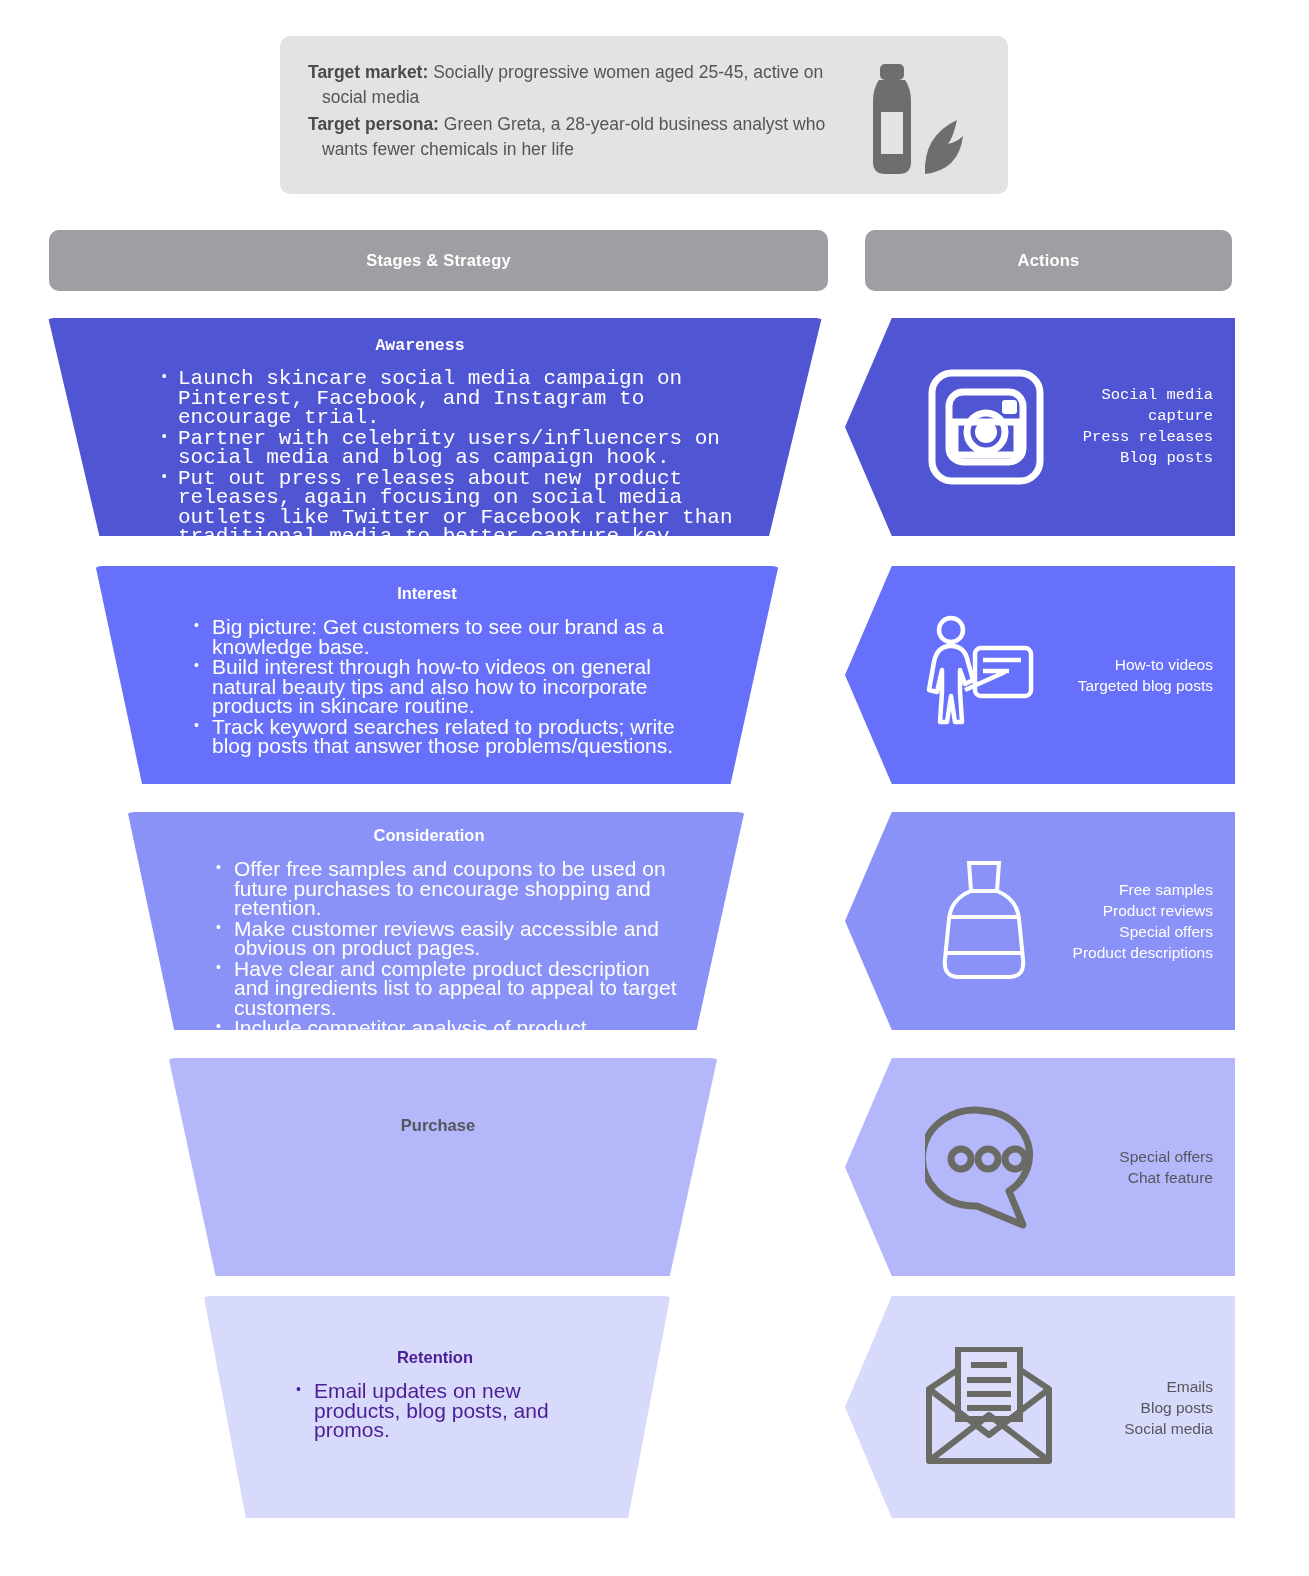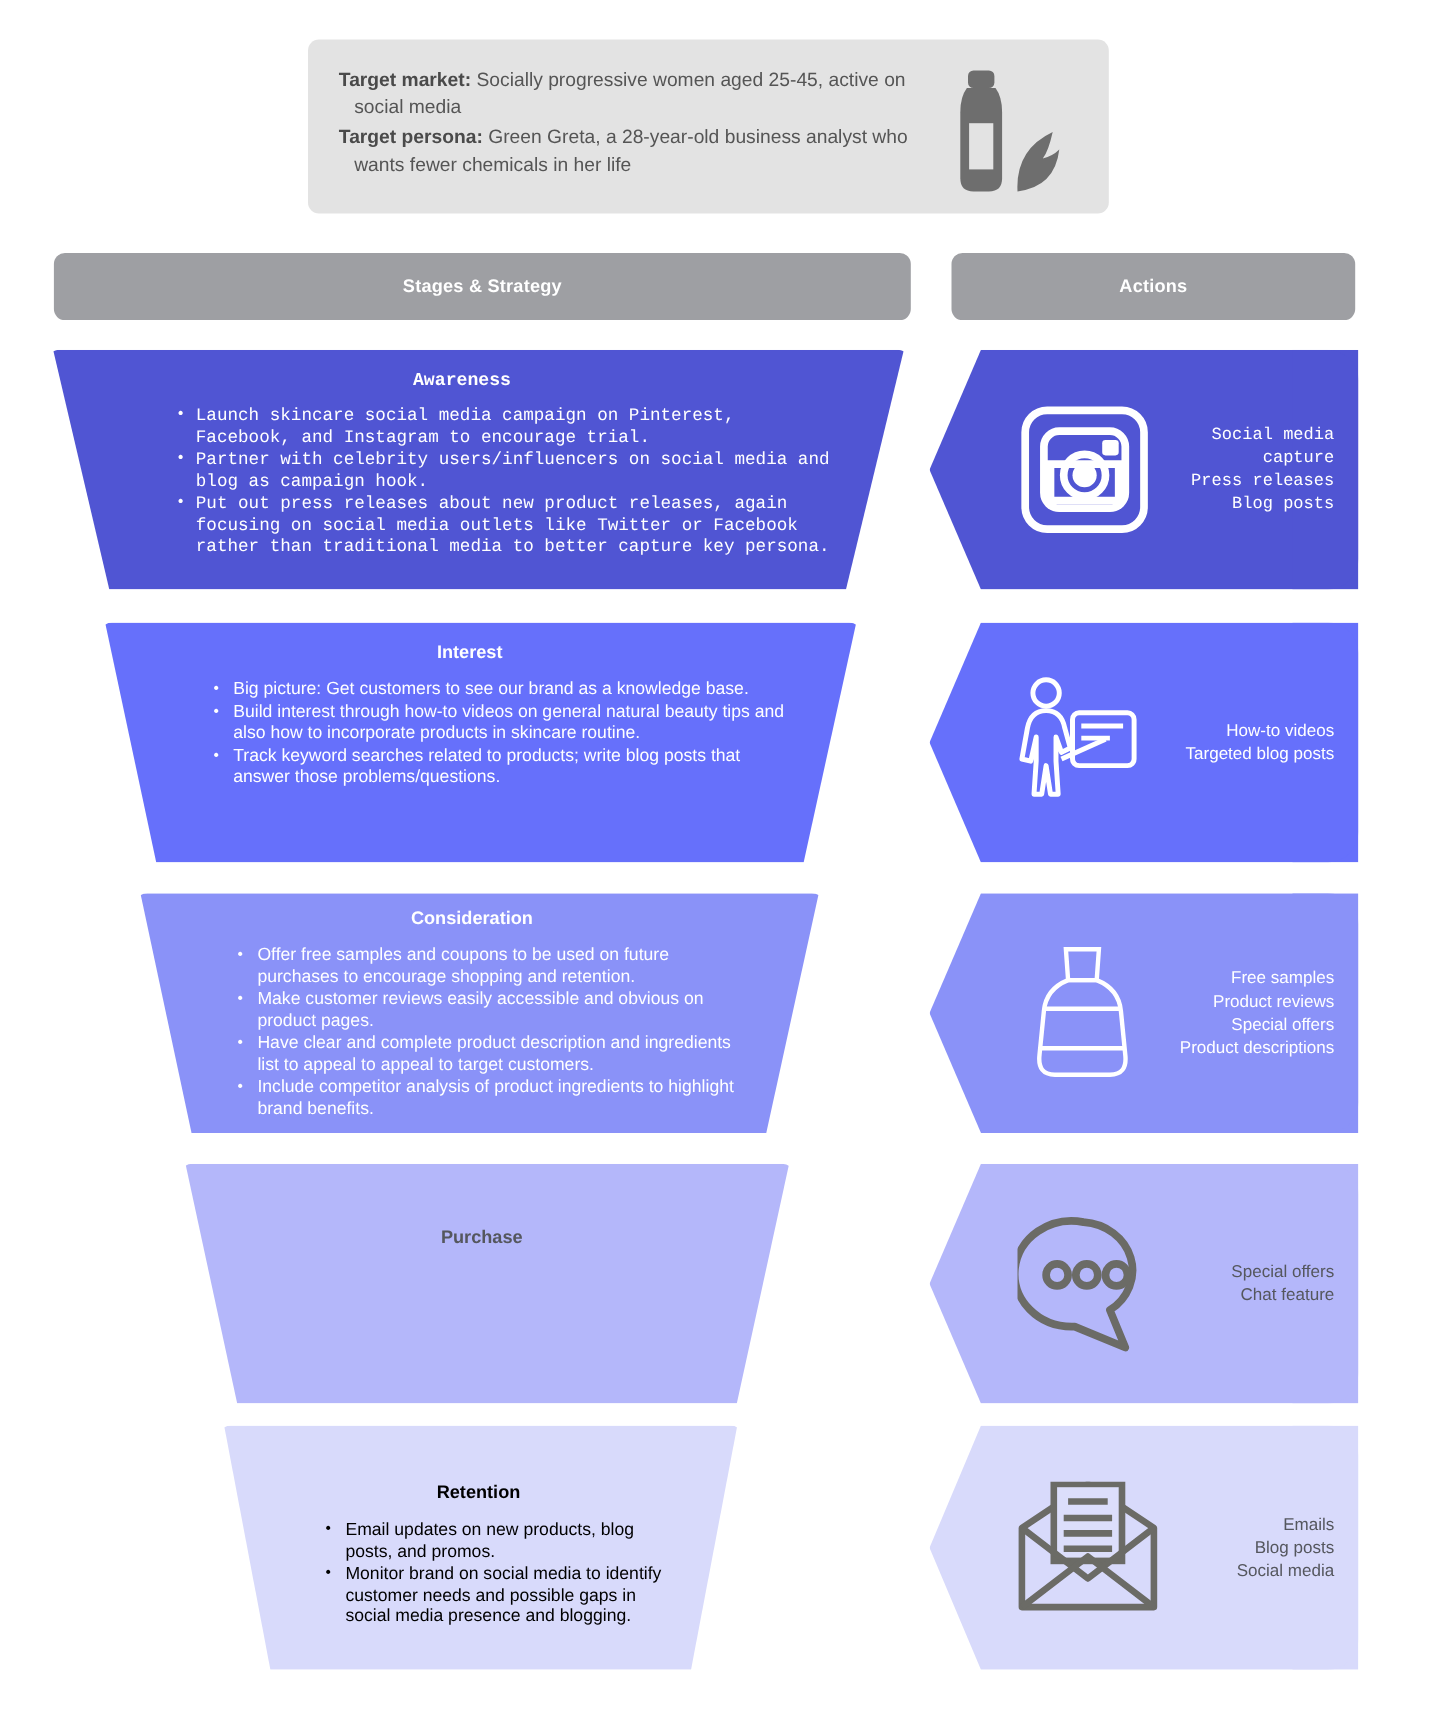--- a/index.html
+++ b/index.html
@@ -80,21 +80,21 @@
   .stage-title {
     text-align: center;
     font-weight: bold;
     font-size: 16.5px;
     margin-bottom: 14px;
   }
   .stage-list {
     margin: 0;
     padding: 0;
     list-style: none;
-    font-size: 16px;
+    font-size: 21px;
     line-height: 19.5px;
   }
   .stage-list li {
     position: relative;
     padding-left: 20px;
     margin-bottom: 1px;
   }
   .stage-list li::before {
     content: "\2022";
     position: absolute;
@@ -143,21 +143,21 @@
     -webkit-clip-path: polygon(1% 0%, 99% 0%, 90.5% 100%, 9.4% 100%);
     border-radius: 12px;
     padding-top: 58px;
   }
   #stage-3 .stage-list { padding-left: 62px; padding-right: 40px; }
   #stage-3 .stage-title { padding-right: 10px; }
 
   #stage-4 {
     left: 198px; width: 478px;
     background: #d8dafb;
-    color: #000000;
+    color: #4c1d95;
     clip-path: polygon(1.2% 0%, 98.8% 0%, 90% 100%, 10% 100%);
     -webkit-clip-path: polygon(1.2% 0%, 98.8% 0%, 90% 100%, 10% 100%);
     border-radius: 12px;
     padding-top: 52px;
   }
   #stage-4 .stage-list { padding-left: 66px; padding-right: 44px; }
   #stage-4 .stage-title { padding-right: 4px; }
 
   
   .action-shape {
@@ -342,21 +342,20 @@
       <div>Chat feature</div>
     </div>
   </div>
 </div>
 
 <div class="row" id="row-4">
   <div class="stage-shape" id="stage-4">
     <div class="stage-title">Retention</div>
     <ul class="stage-list">
       <li>Email updates on new products, blog posts, and promos.</li>
-      <li>Monitor brand on social media to identify customer needs and possible gaps in social media presence and blogging.</li>
     </ul>
   </div>
   <div class="action-shape" id="action-4">
     <div class="round-cap"></div>
     <div class="action-icon">
       <svg width="128" height="120" viewBox="0 0 128 120">
         <path d="M4 42 L64 2 L124 42 L124 114 L4 114 Z" fill="none" stroke="#6b6b66" stroke-width="6" stroke-linejoin="round"></path>
         <rect x="33" y="2" width="62" height="70" fill="#dcdefb" stroke="#6b6b66" stroke-width="6"></rect>
         <line x1="46" y1="18" x2="82" y2="18" stroke="#6b6b66" stroke-width="6"></line>
         <line x1="42" y1="33" x2="86" y2="33" stroke="#6b6b66" stroke-width="6"></line>

